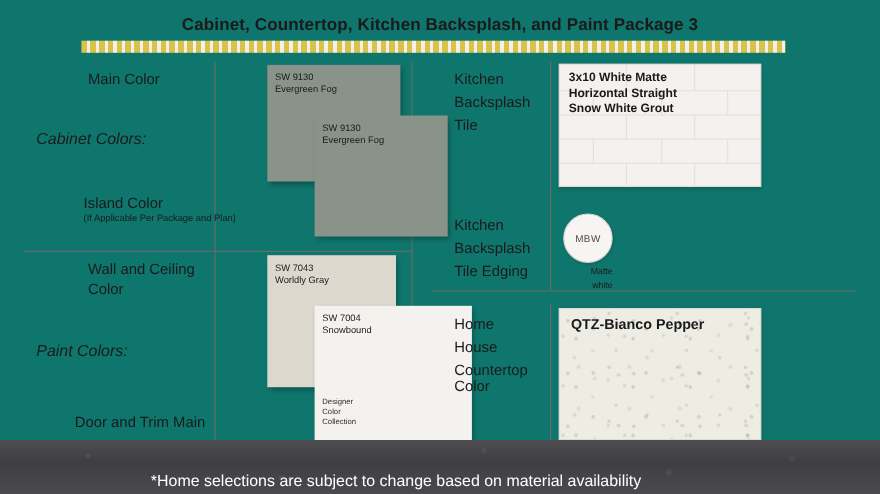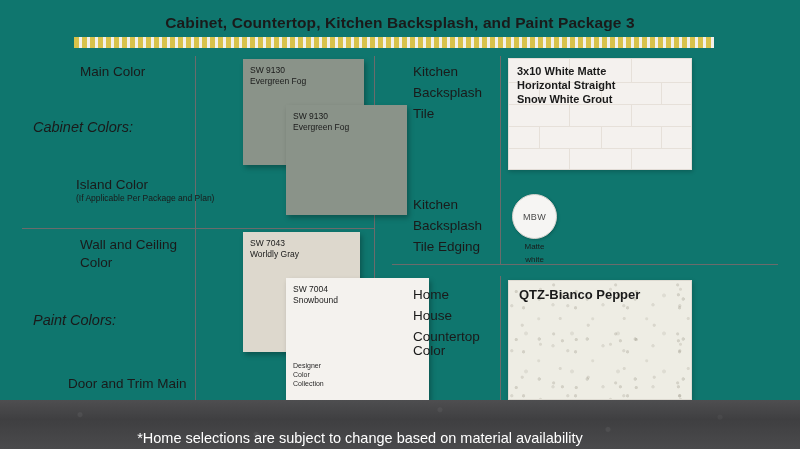--- a/index.html
+++ b/index.html
@@ -178,21 +178,21 @@
     justify-content: center;
     font-size: 9px;
     color: #4a4a4a;
     letter-spacing: 0.4px;
   }
   .edging-text {
     margin-top: 3px;
     font-size: 8px;
     color: #1a1a1a;
     line-height: 10px;
-    text-align: center;
+    text-align: right;
   }
   
   .counter-img {
     position: absolute;
     background: #efeee6;
     border: 1px solid #dedbd2;
     box-shadow: 1px 2px 5px rgba(0,0,0,0.2);
     overflow: hidden;
   }
   .counter-speckle {

